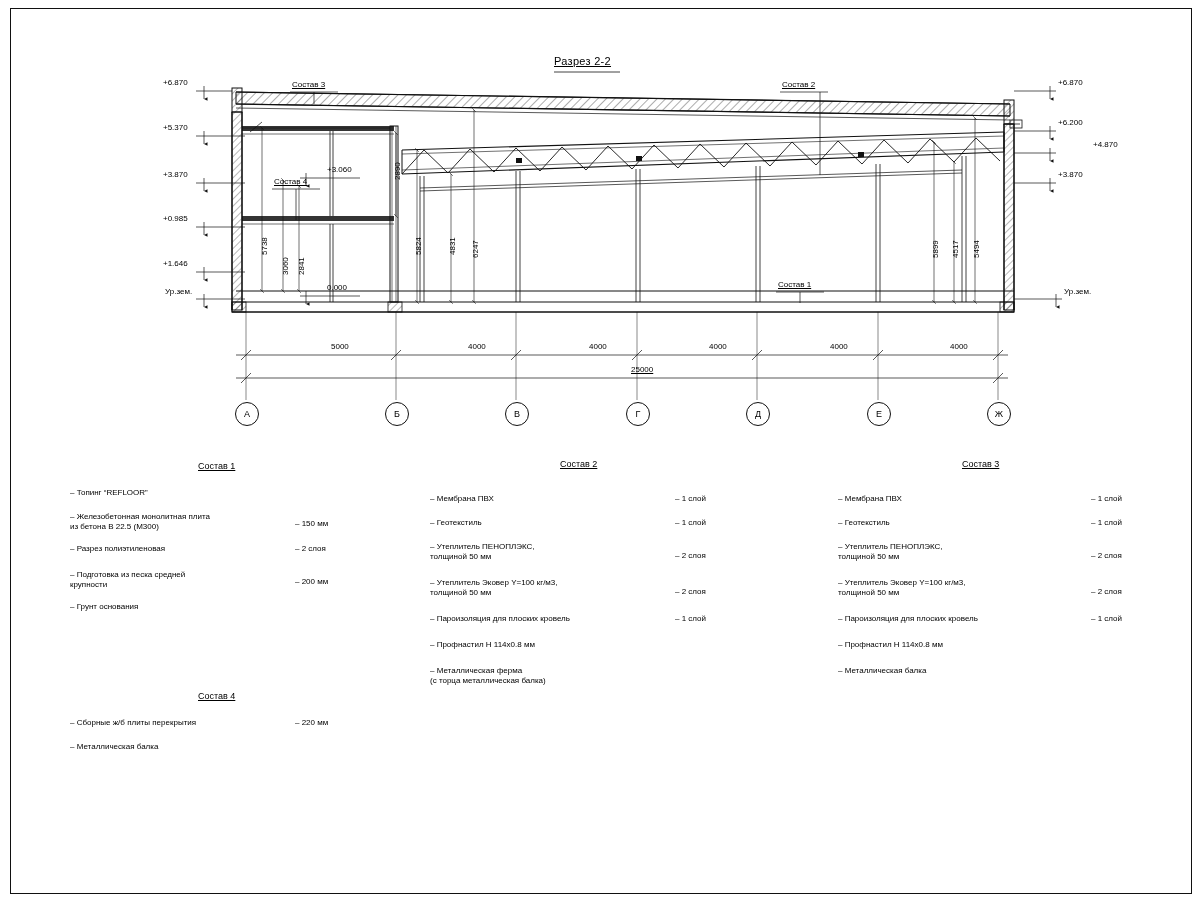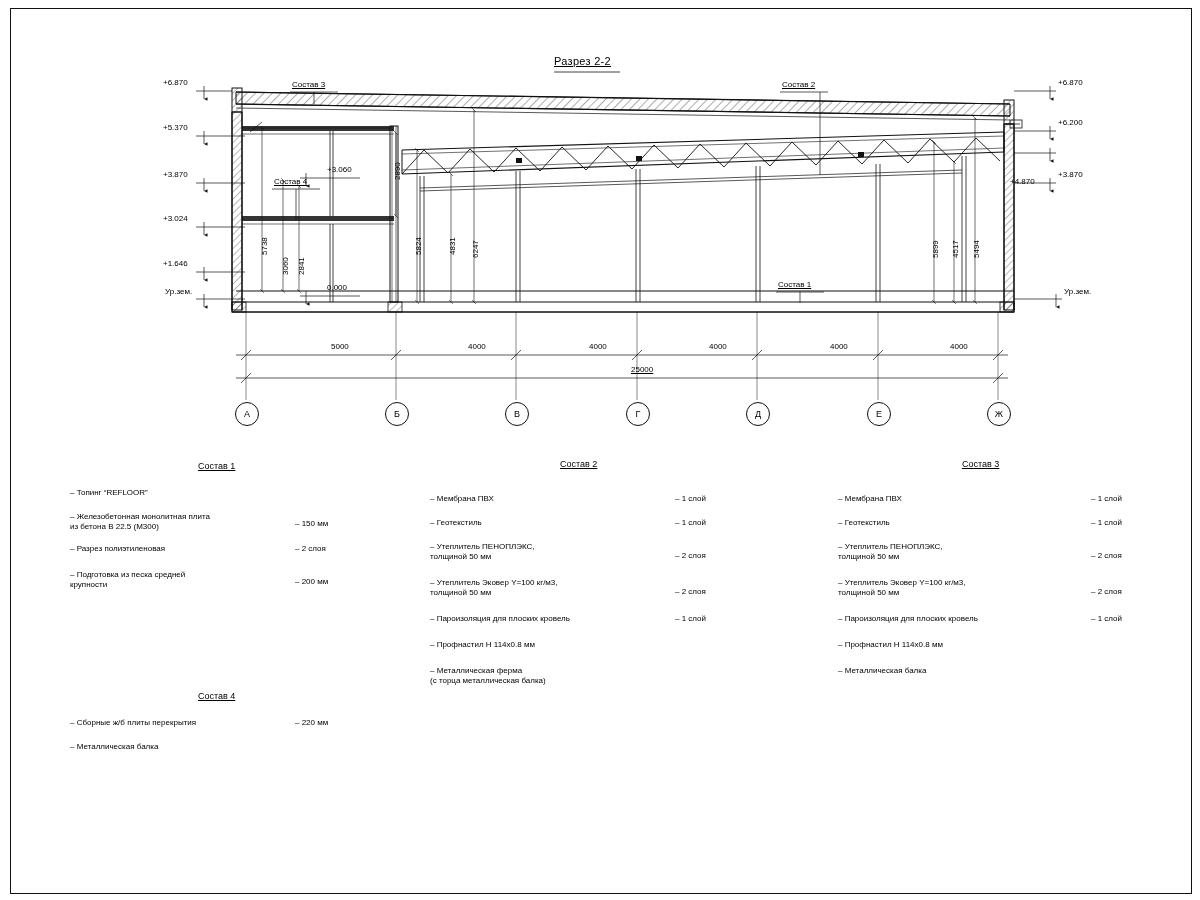--- a/index.html
+++ b/index.html
@@ -284,27 +284,27 @@
     </g>
 
     <line x1="554" y1="72" x2="620" y2="72" stroke="#111" stroke-width="0.8"></line>
   </svg>
 
   <div class="ttl" style="left:554px; top:55px;">Разрез 2-2</div>
 
   <div class="lbl" style="left:163px; top:78px;">+6.870</div>
   <div class="lbl" style="left:163px; top:123px;">+5.370</div>
   <div class="lbl" style="left:163px; top:170px;">+3.870</div>
-  <div class="lbl" style="left:163px; top:214px;">+3.024</div>
+  <div class="lbl" style="left:163px; top:214px;">+0.985</div>
   <div class="lbl" style="left:163px; top:259px;">+1.646</div>
   <div class="lbl" style="left:165px; top:287px;">Ур.зем.</div>
 
   <div class="lbl" style="left:1058px; top:78px;">+6.870</div>
   <div class="lbl" style="left:1058px; top:118px;">+6.200</div>
-  <div class="lbl" style="left:1010px; top:140px;margin-top:37px;">+4.870</div>
+  <div class="lbl" style="left:1093px; top:140px;">+4.870</div>
   <div class="lbl" style="left:1058px; top:170px;">+3.870</div>
   <div class="lbl" style="left:1064px; top:287px;">Ур.зем.</div>
 
   <div class="lbl" style="left:327px; top:165px;text-align:right;">+3.060</div>
   <div class="lbl" style="left:327px; top:283px;">0.000</div>
 
   <div class="lbl u" style="left:292px; top:80px;">Состав 3</div>
   <div class="lbl u" style="left:782px; top:80px;">Состав 2</div>
   <div class="lbl u" style="left:274px; top:177px;">Состав 4</div>
   <div class="lbl u" style="left:778px; top:280px;">Состав 1</div>
@@ -351,20 +351,24 @@
     </div>
     <div class="spec-row" style="height:26px;">
       <span class="spec-text">– Разрез полиэтиленовая</span>
       <span class="spec-qty" style="left:225px;">– 2 слоя</span>
     </div>
     <div class="spec-row" style="height:32px;">
       <span class="spec-text">– Подготовка из песка средней
    крупности</span>
       <span class="spec-qty" style="left:225px; top:7px;">– 200 мм</span>
     </div>
+    <div class="spec-row" style="height:24px;">
+      <span class="spec-text">– Грунт основания</span>
+      <span class="spec-qty" style="left:225px;"></span>
+    </div>
   </div>
 
   <div class="spec-title" style="left:198px; top:691px;">Состав 4</div>
   <div class="spec" style="left:70px; top:718px; width:300px;">
     <div class="spec-row">
       <span class="spec-text">– Сборные ж/б плиты перекрытия</span>
       <span class="spec-qty" style="left:225px;">– 220 мм</span>
     </div>
     <div class="spec-row">
       <span class="spec-text">– Металлическая балка</span>

